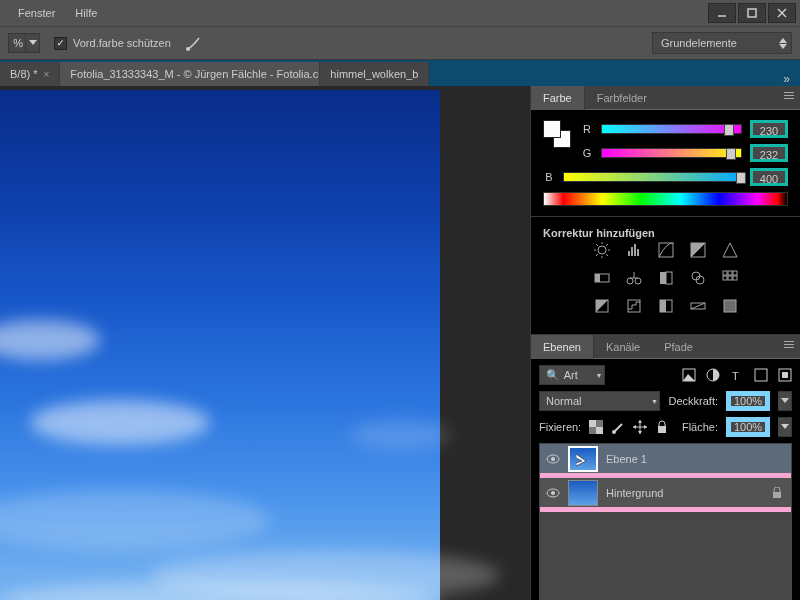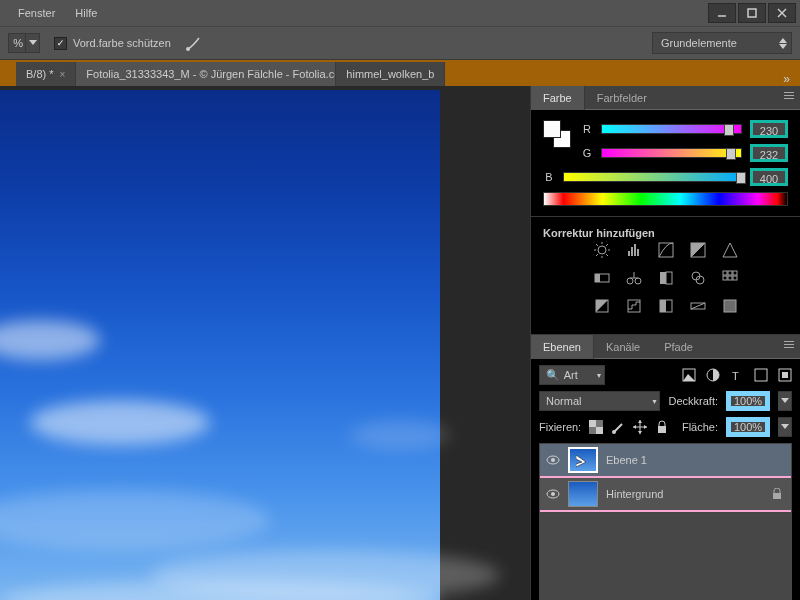--- a/index.html
+++ b/index.html
@@ -9,21 +9,21 @@
 .win-controls{position:absolute;right:4px;top:3px;display:flex;gap:2px}
 .win-btn{width:28px;height:20px;background:#3a3a3a;display:flex;align-items:center;justify-content:center;border:1px solid #2a2a2a}
 .win-btn svg{width:10px;height:10px}
 .optbar{height:34px;background:#535353;border-top:1px solid #444;border-bottom:1px solid #383838;display:flex;align-items:center;padding:0 8px;gap:14px}
 .pct-field{width:18px;height:20px;background:#474747;border:1px solid #383838;display:flex;align-items:center;justify-content:flex-end;padding-right:2px}
 .drop-arrow{width:14px;height:20px;background:#474747;border:1px solid #383838;border-left:none;display:flex;align-items:center;justify-content:center}
 .check{display:flex;align-items:center;gap:6px}
 .check-box{width:13px;height:13px;background:#3a3a3a;border:1px solid #222;display:flex;align-items:center;justify-content:center;color:#fff;font-size:9px}
 .workspace-sel{margin-left:auto;width:140px;height:22px;background:#474747;border:1px solid #383838;display:flex;align-items:center;padding:0 8px;position:relative}
 .ws-arrows{position:absolute;right:4px;display:flex;flex-direction:column;gap:1px}
-.tabbar{height:26px;background:#a16207;display:flex;align-items:flex-end;padding-left:16px}
+.tabbar{height:26px;background:#0c4a6e;display:flex;align-items:flex-end;padding-left:0}
 .tab{height:24px;background:#535353;padding:0 10px;display:flex;align-items:center;gap:6px;border-right:1px solid #3a3a3a;max-width:260px;overflow:hidden;white-space:nowrap}
 .tab.inactive{background:#444}
 .tab-x{font-size:10px;color:#999}
 .tab-overflow{margin-left:auto;padding:0 10px;color:#ccc;font-size:12px}
 .main{display:flex;height:514px}
 .canvas-area{flex:1;background:#282828;display:flex;align-items:flex-start;justify-content:flex-start;overflow:hidden}
 .sky{width:440px;height:510px;background:linear-gradient(to bottom,#0a2d8a 0%,#0d3da8 20%,#1756c8 40%,#2a73de 60%,#4a94ec 80%,#7ab5f0 100%);position:relative;margin-top:4px}
 .cloud{position:absolute;background:rgba(255,255,255,0.5);border-radius:50%;filter:blur(8px)}
 .panels{width:270px;background:#000000;display:flex;flex-direction:column;border-left:1px solid #383838}
 .panel{border-bottom:1px solid #383838}
@@ -47,21 +47,21 @@
 .korr-title{font-weight:bold;margin-bottom:1px}
 .korr-row{display:flex;gap:10px;justify-content:center;margin-bottom:8px}
 .korr-ic{width:22px;height:20px;display:flex;align-items:center;justify-content:center;opacity:0.8}
 .layers-body{padding:6px 8px}
 .lrow{display:flex;align-items:center;gap:8px;margin-bottom:6px}
 .lrow-icons{display:flex;gap:10px;margin-left:auto}
 .sel{height:20px;background:#474747;border:1px solid #383838;display:flex;align-items:center;padding:0 6px;position:relative}
 .sel-arr{position:absolute;right:3px;font-size:8px}
 .pct-box{width:44px;height:20px;background:#474747;border:5px solid #7dd3fc;display:flex;align-items:center;justify-content:center}
 .layer-list{background:#535353;border:1px solid #444;margin-top:4px}
-.layer-item{height:34px;display:flex;align-items:center;gap:8px;padding:0 6px;border-bottom:2px solid #f9a8d4}
+.layer-item{height:34px;display:flex;align-items:center;gap:8px;padding:0 6px;border-bottom:5px solid #f9a8d4}
 .layer-item.sel-layer{background:#5d6a7a}
 .eye{width:14px;height:14px}
 .thumb{width:30px;height:26px;background:linear-gradient(to bottom,#1a5cc0,#5ca0e8);border:1px solid #888;position:relative}
 .thumb.active{border:2px solid #fff}
 .layer-name{flex:1}
 .layer-name.bg-name{}
 .lock-ic{width:14px;opacity:0.7}
 .layers-fill{height:100px;background:#474747}
 svg{display:block}
 </style>

